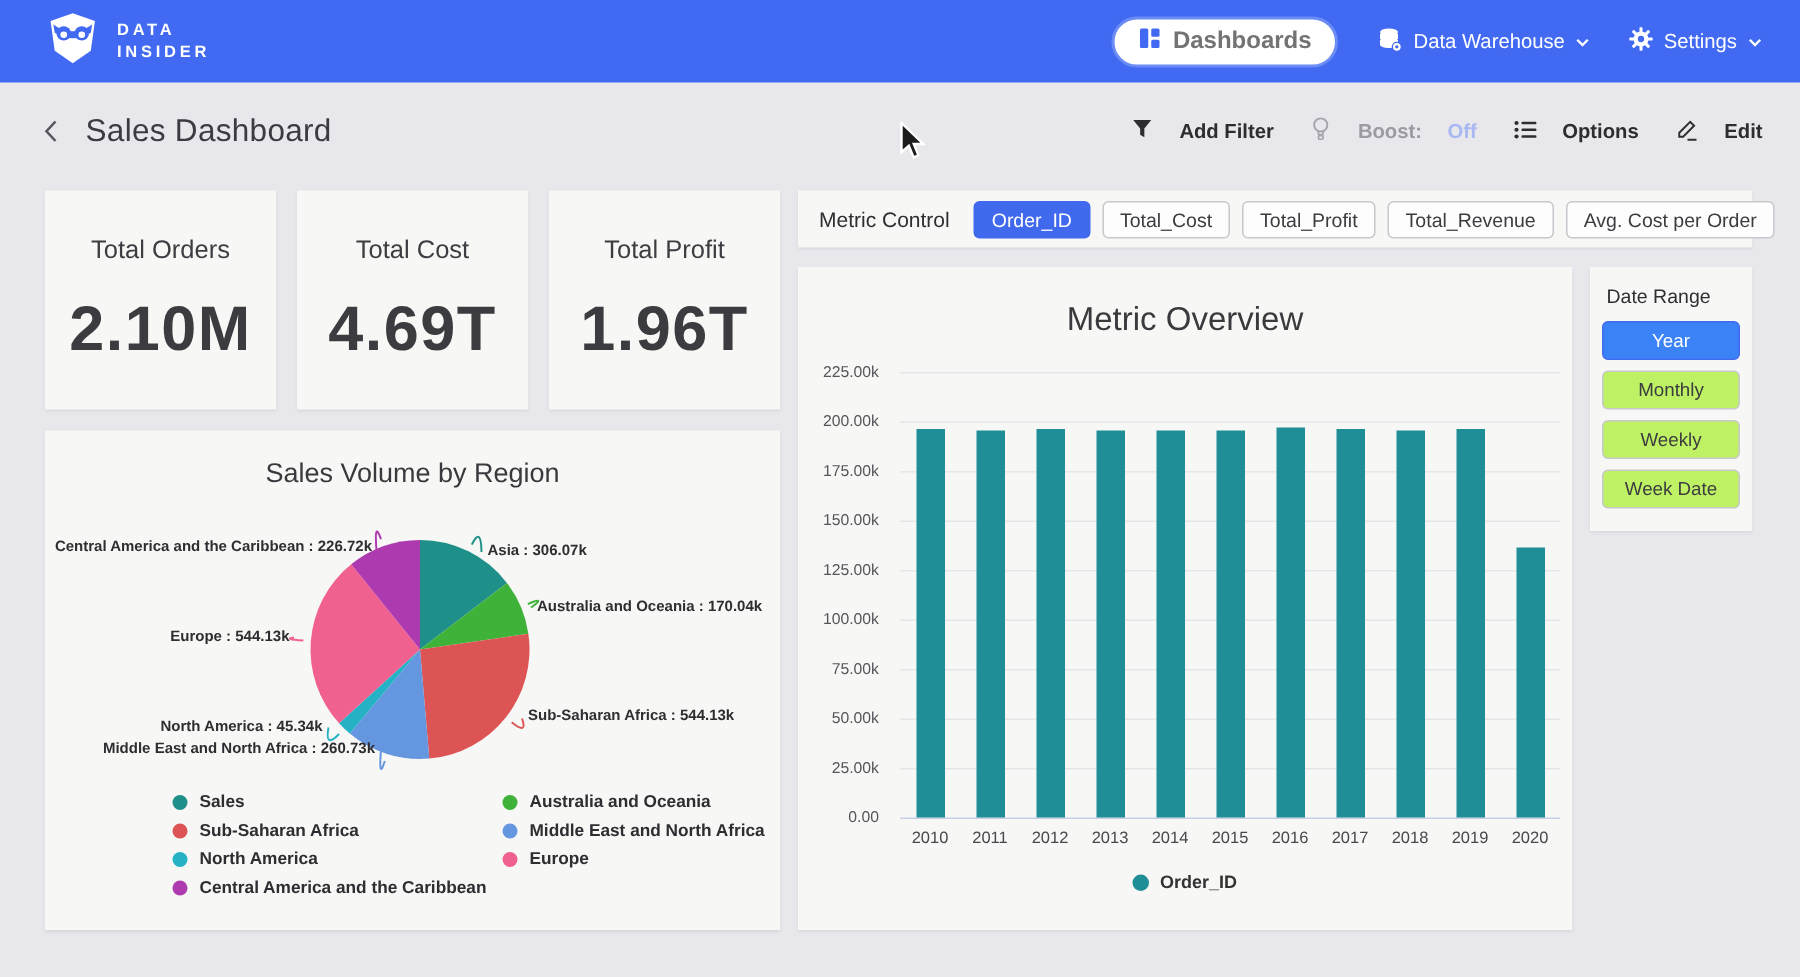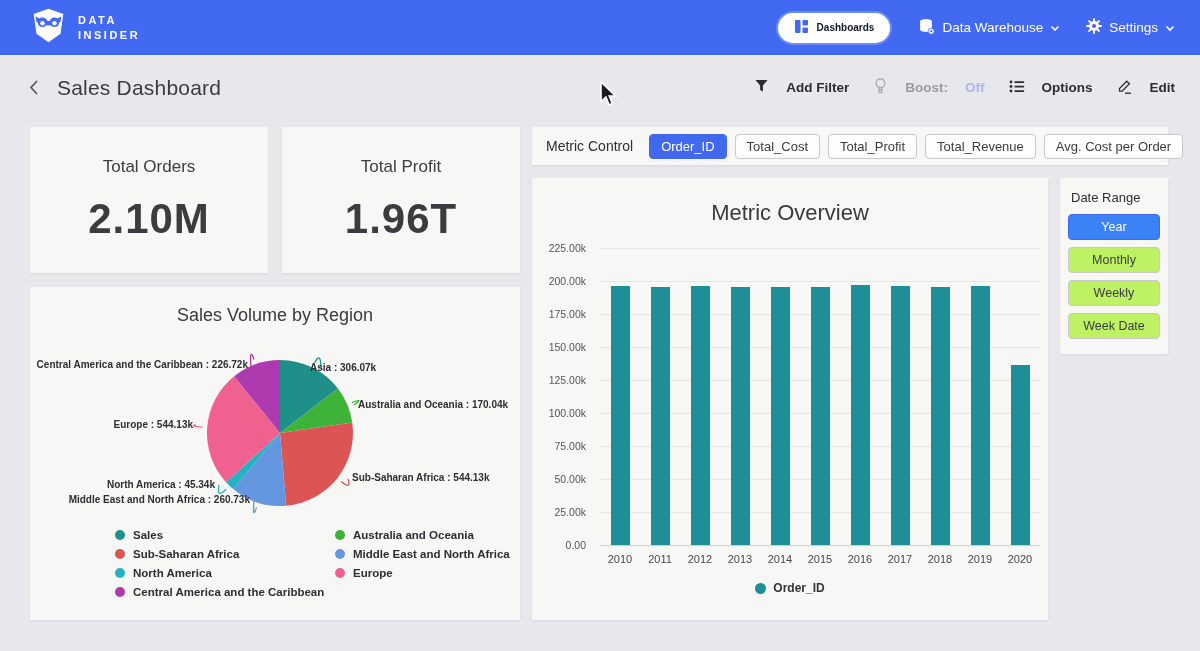--- a/index.html
+++ b/index.html
@@ -5,21 +5,21 @@
   * { margin:0; padding:0; box-sizing:border-box; }
   html,body { width:1200px; height:651px; overflow:hidden; }
   body { font-family:"Liberation Sans","DejaVu Sans",sans-serif; background:#e8e8ec; position:relative; }
 
   
   .navbar { height:55px; background:#4169f1; display:flex; align-items:center; justify-content:space-between; padding:0 25px 0 30px; }
   .brand { display:flex; align-items:center; gap:11px; cursor:pointer; }
   .brand-text { display:flex; flex-direction:column; gap:2px; }
   .brand-text span { color:#fff; font-size:11px; font-weight:bold; letter-spacing:2.5px; line-height:1.15; }
   .nav-right { display:flex; align-items:center; gap:26px; }
-  .nav-pill { display:flex; align-items:center; gap:8px; background:#fff; border:2px solid #6c8cf5; border-radius:18px; height:34px; padding:0 16px; color:#0f172a; font-size:10px; font-weight:bold; cursor:pointer; }
+  .nav-pill { display:flex; align-items:center; gap:8px; background:#fff; border:2px solid #6c8cf5; border-radius:18px; height:34px; padding:0 16px; color:#737373; font-size:16px; font-weight:bold; cursor:pointer; }
   .nav-item { display:flex; align-items:center; gap:7px; color:#fff; font-size:13.5px; cursor:pointer; }
 
   
   .page-header { height:65px; display:flex; align-items:center; justify-content:space-between; padding:0 25px 0 28px; }
   .header-left { display:flex; align-items:center; gap:18px; }
   .back-btn { display:flex; align-items:center; cursor:pointer; }
   .page-title { font-size:21px; font-weight:normal; color:#3b3b42; letter-spacing:0.2px; }
   .header-actions { display:flex; align-items:center; gap:24px; }
   .action-btn { display:flex; align-items:center; gap:17px; background:none; border:none; font-family:inherit; font-size:13.5px; font-weight:bold; color:#2d2d31; cursor:pointer; }
   .action-btn .muted { color:#9a9aa0; }
@@ -208,20 +208,24 @@
   </div>
 </header>
 
 <div class="main">
 
   <div class="col-left">
     <div class="kpi-row">
       <div class="card kpi-card">
         <div class="kpi-label">Total Orders</div>
         <div class="kpi-value">2.10M</div>
+      </div>
+      <div class="card kpi-card">
+        <div class="kpi-label">Total Cost</div>
+        <div class="kpi-value">4.69T</div>
       </div>
       <div class="card kpi-card">
         <div class="kpi-label">Total Profit</div>
         <div class="kpi-value">1.96T</div>
       </div>
     </div>
 
     <div class="card pie-card">
       <div class="pie-title">Sales Volume by Region</div>
       <svg id="pie-svg" width="490" height="333">
@@ -234,21 +238,21 @@
           <path d="M250,146 L256.19083248671217,218.73701666360444 A73,73 0 0 1 203.18176692080058,202.00940145495002 Z" fill="#6596e0"></path>
           <path d="M226.5271801746221,220.38431776554347 Q222.31410994955428,233.73534915935898 224,213" fill="none" stroke="#6596e0" stroke-width="1.3"></path>
           <path d="M250,146 L203.18176692080058,202.00940145495002 A73,73 0 0 1 196.02808705201534,195.15315465700206 Z" fill="#25b2c5"></path>
           <path d="M196.0287682197514,202.3125753284529 Q186.34162405406576,212.41996064381627 189,198" fill="none" stroke="#25b2c5" stroke-width="1.3"></path>
           <path d="M250,146 L196.02808705201534,195.15315465700206 A73,73 0 0 1 204.13994019741816,89.20338993475387 Z" fill="#f0618f"></path>
           <path d="M172.2276148187532,140.0454972315243 Q158.2684687605807,138.976740324362 166,138" fill="none" stroke="#f0618f" stroke-width="1.3"></path>
           <path d="M250,146 L204.13994019741816,89.20338993475387 A73,73 0 0 1 250.0000000000001,73 Z" fill="#ae3ab0"></path>
           <path d="M224.01509601011963,72.45555925403539 Q219.35113888373084,59.2552750175802 221,80" fill="none" stroke="#ae3ab0" stroke-width="1.3"></path>
         </svg>
       <div class="pie-label" style="right:272px; top:72px;">Central America and the Caribbean : 226.72k</div>
-      <div class="pie-label" style="left:280px; top:75px;">Asia : 306.07k</div>
+      <div class="pie-label" style="left:295px; top:75px;">Asia : 306.07k</div>
       <div class="pie-label" style="left:328px; top:112px;">Australia and Oceania : 170.04k</div>
       <div class="pie-label" style="right:327px; top:132px;">Europe : 544.13k</div>
       <div class="pie-label" style="left:322px; top:185px;">Sub-Saharan Africa : 544.13k</div>
       <div class="pie-label" style="right:305px; top:192px;">North America : 45.34k</div>
       <div class="pie-label" style="right:270px; top:207px;">Middle East and North Africa : 260.73k</div>
       <div class="pie-legend">
         <div class="legend-item">
             <span class="legend-dot" style="background: rgb(31, 144, 137);"></span>
             <span>Sales</span>
           </div>

